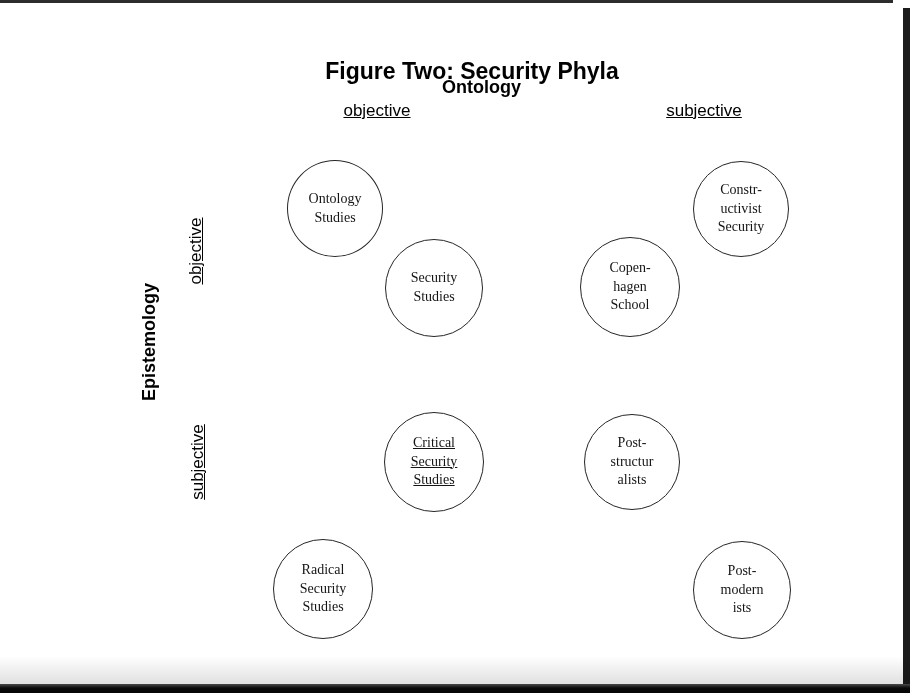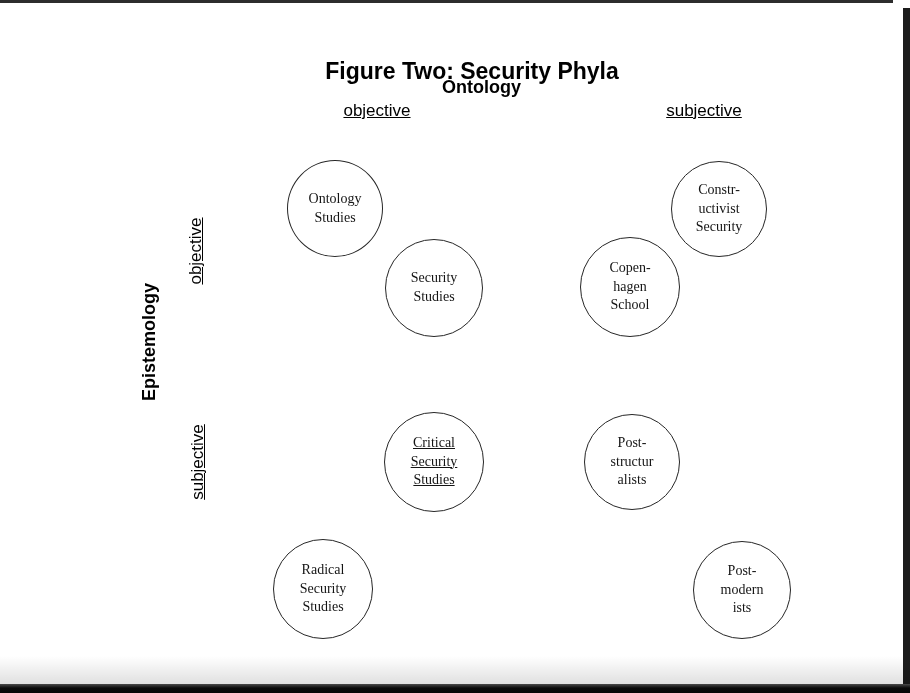--- a/index.html
+++ b/index.html
@@ -65,21 +65,21 @@
     font-size: 14px; line-height: 1.35;
     color: #141414;
     background: #ffffff;
     box-sizing: border-box;
   }
   .circle span { white-space: pre-line; }
 
   .c-strategic      { left: 287px; top: 160px; width: 96px;  height: 97px; }
   .c-security       { left: 385px; top: 239px; width: 98px;  height: 98px; }
   .c-copenhagen     { left: 580px; top: 237px; width: 100px; height: 100px; }
-  .c-constructivist { left: 671px; top: 161px; width: 96px;  height: 96px; }
+  .c-constructivist { left: 693px; top: 161px; width: 96px;  height: 96px; }
   .c-critical       { left: 384px; top: 412px; width: 100px; height: 100px; text-decoration: underline; }
   .c-poststruct     { left: 584px; top: 414px; width: 96px;  height: 96px; }
   .c-radical        { left: 273px; top: 539px; width: 100px; height: 100px; }
   .c-postmodern     { left: 693px; top: 541px; width: 98px;  height: 98px; }
 </style>
 </head>
 <body>
 
 <div class="edge-top"></div>
 <div class="edge-right"></div>

